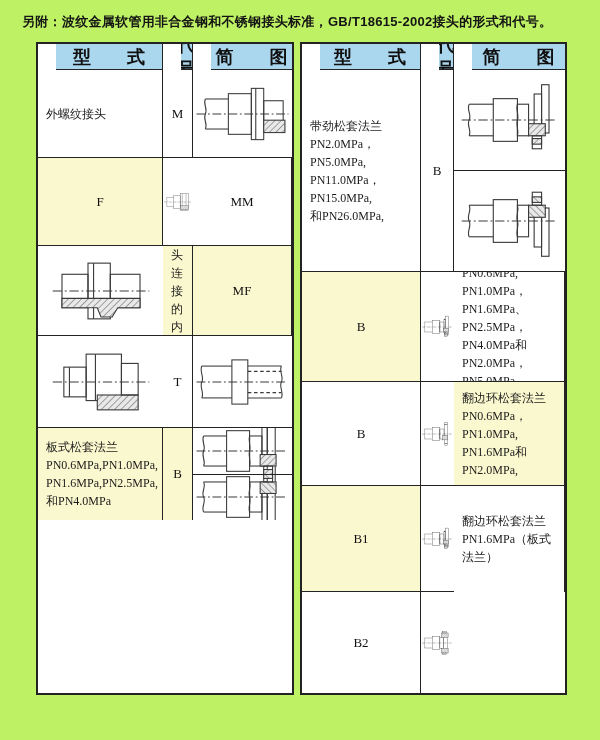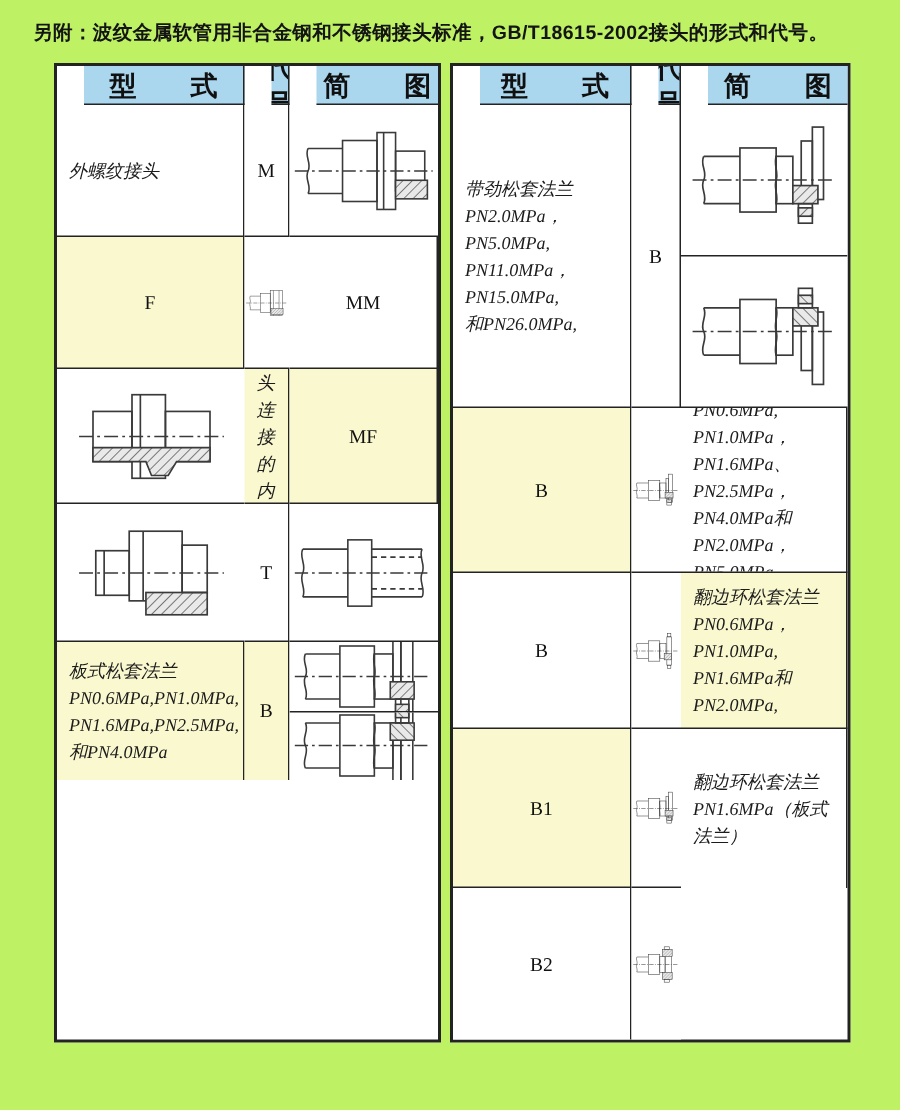--- a/index.html
+++ b/index.html
@@ -30,21 +30,20 @@
   .hd {
     background:#aad6ee; justify-content:center;
     font-family:"Liberation Serif","DejaVu Serif",serif;
     font-weight:bold; font-size:18px; color:#101010;margin-left:18px;
   }
   .type {
     padding:5px 4px 5px 8px;
     font-family:"Liberation Serif","DejaVu Serif",serif;
     font-size:12px; line-height:1.5; color:#1b1b1b;
     white-space:pre-line;
-    font-style:italic;
   }
   .code {
     justify-content:center;
     font-family:"Liberation Serif","DejaVu Serif",serif;
     font-size:13px; color:#111;
   }
   .hl { background:#faf8cf; }
   .diag { justify-content:center; }
   .diag svg { width:106px; height:78px; display:block; }
   .split { flex-direction:column; align-items:stretch; padding:0; }

